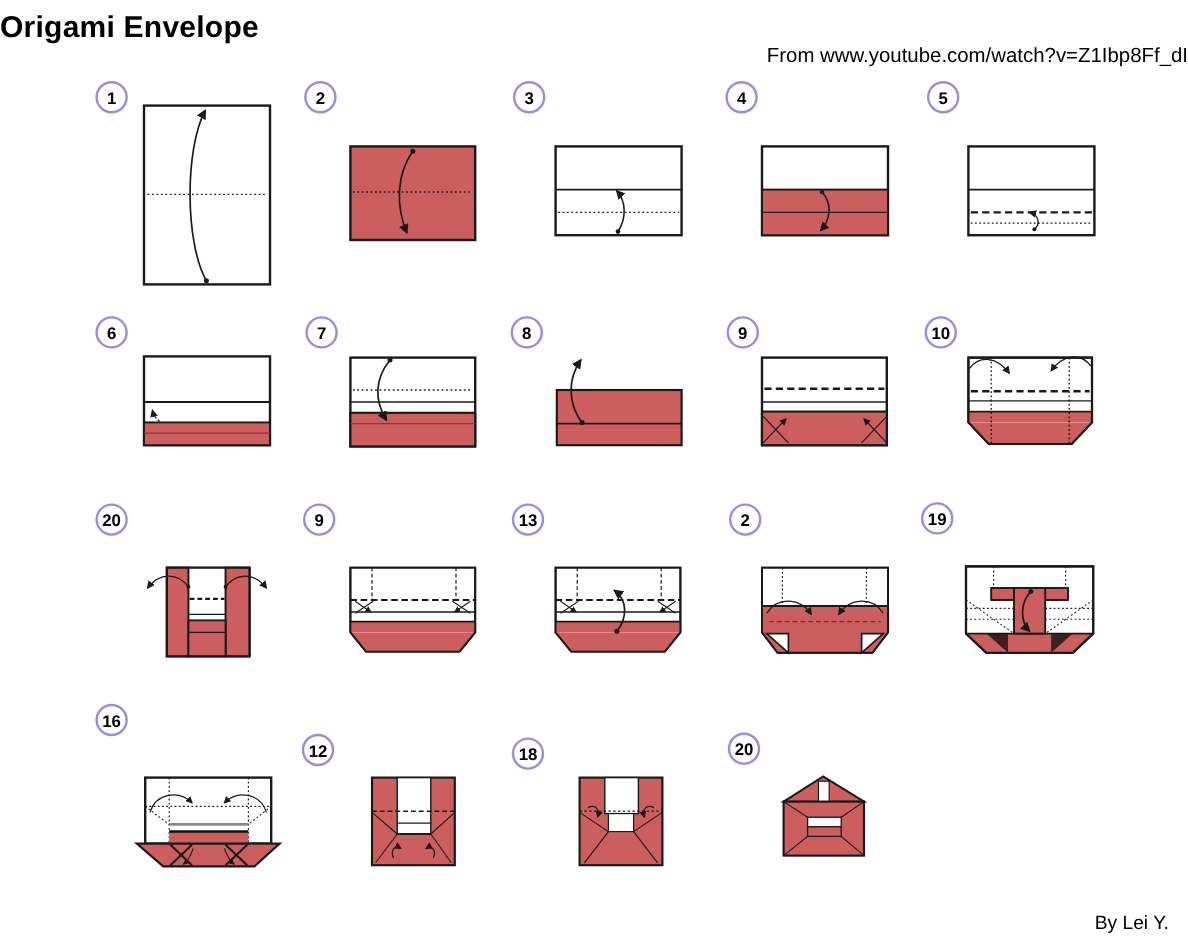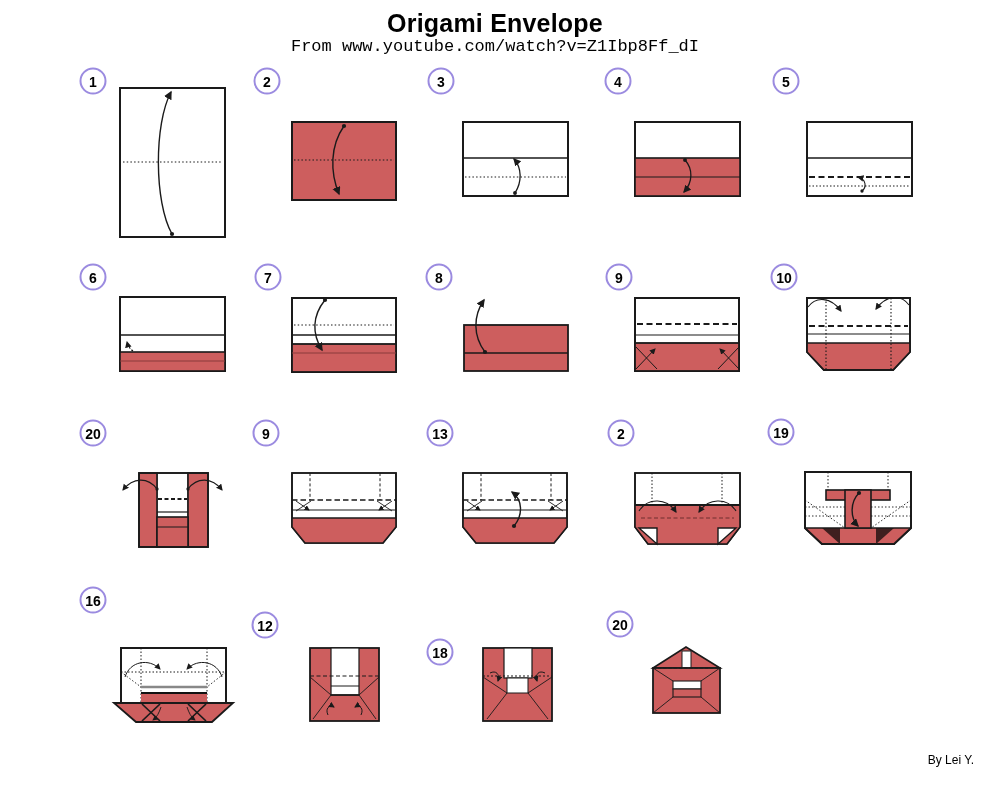--- a/index.html
+++ b/index.html
@@ -1,21 +1,21 @@
 <!DOCTYPE html>
 <html><head>
 <meta charset="utf-8">
 <style>
   html,body{margin:0;padding:0;background:#ffffff;}
   .canvas{position:relative;width:990px;height:791px;background:#ffffff;overflow:hidden;
           font-family:"Liberation Sans",sans-serif;color:#000;}
-  .title{position:absolute;top:9px;left:0;width:100%;text-align:center;
+  .title{position:absolute;top:9px;left:0;width:100%;text-align:left;
          font-size:25px;font-weight:bold;letter-spacing:.2px;}
-  .subtitle{position:absolute;top:37px;left:0;width:100%;text-align:center;font-size:17px;font-family:Liberation Mono, monospace;}
-  .author{position:absolute;right:16px;bottom:24px;font-size:12px;margin-top:48px;}
+  .subtitle{position:absolute;top:37px;left:0;width:100%;text-align:right;font-size:17px;}
+  .author{position:absolute;right:16px;bottom:12px;font-size:16px;margin-top:48px;}
   .badge{position:absolute;width:27px;height:27px;box-sizing:border-box;
          border:2px solid #9b8be0;border-radius:50%;background:#fff;
          display:flex;align-items:center;justify-content:center;
          font-size:14px;font-weight:bold;transform:translate(-50%,-50%);}
   .diag{position:absolute;}
   svg{overflow:visible;}
 </style>
 </head>
 <body>
 
@@ -46,21 +46,21 @@
   <div class="badge" style="left:439px;top:277px">8</div>
   <div class="badge" style="left:619px;top:277px">9</div>
   <div class="badge" style="left:784px;top:277px">10</div>
   <div class="badge" style="left:93px;top:433px">20</div>
   <div class="badge" style="left:266px;top:433px">9</div>
   <div class="badge" style="left:440px;top:433px">13</div>
   <div class="badge" style="left:621px;top:433px">2</div>
   <div class="badge" style="left:781px;top:432px">19</div>
   <div class="badge" style="left:93px;top:600px">16</div>
   <div class="badge" style="left:265px;top:625px">12</div>
-  <div class="badge" style="left:440px;top:652px">18</div>
+  <div class="badge" style="left:440px;top:628px">18</div>
   <div class="badge" style="left:620px;top:624px">20</div>
 
   <svg class="diag" style="left:115px;top:84px" width="114" height="158">
     <rect x="5" y="4" width="105" height="149" fill="#fff" stroke="#1a1a1a" stroke-width="2"></rect>
     <line x1="8" y1="78" x2="107" y2="78" stroke="#1a1a1a" stroke-width="1.2" stroke-dasharray="1.5 2.2"></line>
     <path d="M57,150 C39,118 39,40 56,8" fill="none" stroke="#1a1a1a" stroke-width="1.4" marker-start="url(#dt)" marker-end="url(#ah)"></path>
   </svg>
 
   <svg class="diag" style="left:288px;top:118px" width="114" height="84">
     <rect x="4" y="4" width="104" height="78" fill="#cd5e5e" stroke="#1a1a1a" stroke-width="2"></rect>

